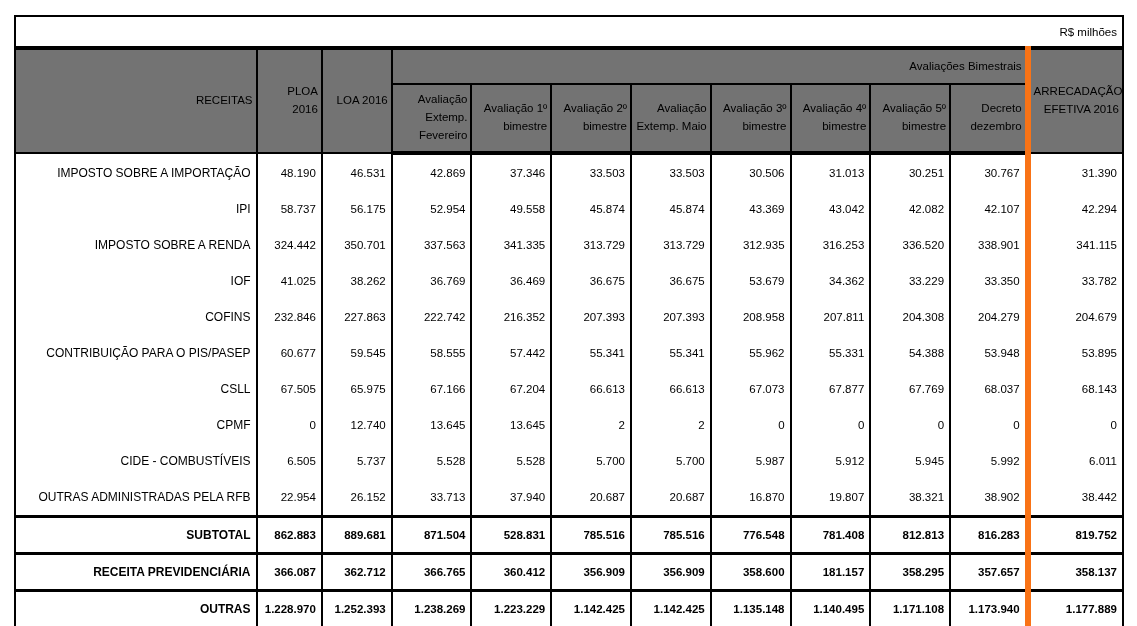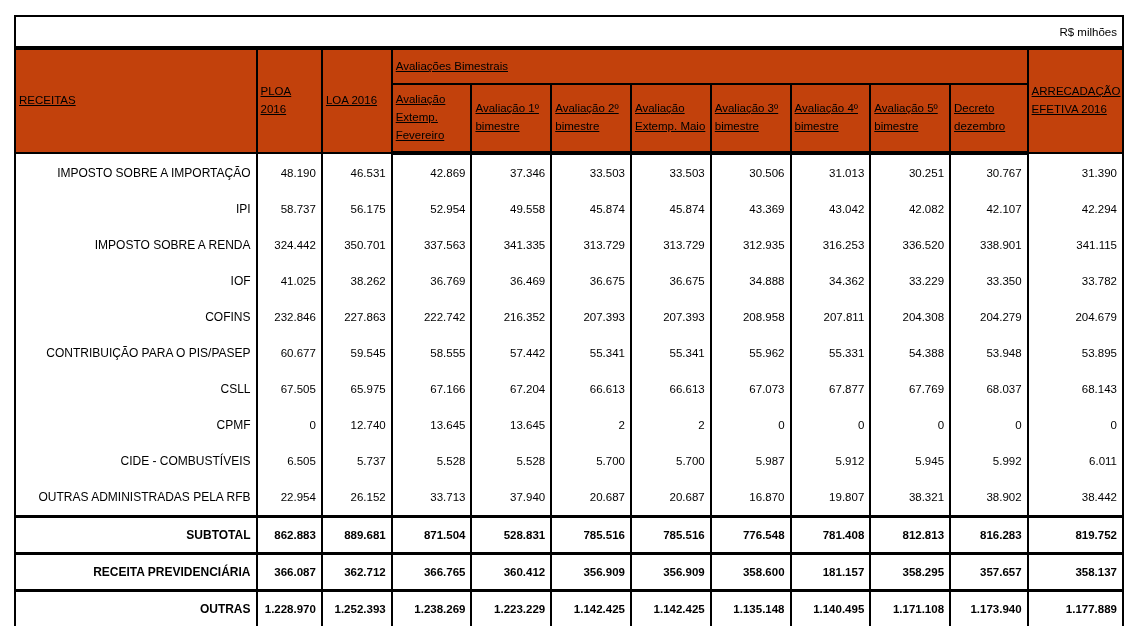--- a/index.html
+++ b/index.html
@@ -28,31 +28,30 @@
     border-bottom: 4px solid #000;
     text-align: right;
     font-size: 11.5px;
     padding: 2px 5px 2px 2px;
     vertical-align: middle;
   }
   
   thead th {
     font-weight: normal;
     font-size: 11.5px;
-    text-align: left;
+    text-align: right;
     vertical-align: middle;
     border: 2px solid #000;
     padding: 2px 3px;
     line-height: 1.55;
-    background: #c2410c;
-    text-decoration: underline;
+    background: #737373;
   }
   th.group-head { height: 29px; border-bottom: 2px solid #000; }
   tr.subcols th { height: 62px; }
-  th.arrec-head, td.col-arrec { border-left: 1px solid #f97316; }
+  th.arrec-head, td.col-arrec { border-left: 6px solid #f97316; }
   thead tr.main-head th { border-bottom-width: 2px; }
   thead tr.subcols th { border-bottom: 4px solid #000; }
   th.span-head { border-bottom: 4px solid #000; }
   
   tbody td {
     font-size: 11.5px;
     height: 34px;
     vertical-align: middle;
     border-left: 2px solid #000;
     border-right: 2px solid #000;
@@ -159,21 +158,21 @@
           <td class="num col-arrec">341.115</td>
         </tr>
         <tr>
           <td class="row-label">IOF</td>
           <td class="num col-x">41.025</td>
           <td class="num col-x">38.262</td>
           <td class="num col-x">36.769</td>
           <td class="num col-x">36.469</td>
           <td class="num col-x">36.675</td>
           <td class="num col-x">36.675</td>
-          <td class="num col-x">34.888</td>
+          <td class="num col-x">53.679</td>
           <td class="num col-x">34.362</td>
           <td class="num col-x">33.229</td>
           <td class="num col-x">33.350</td>
           <td class="num col-arrec">33.782</td>
         </tr>
         <tr>
           <td class="row-label">COFINS</td>
           <td class="num col-x">232.846</td>
           <td class="num col-x">227.863</td>
           <td class="num col-x">222.742</td>

